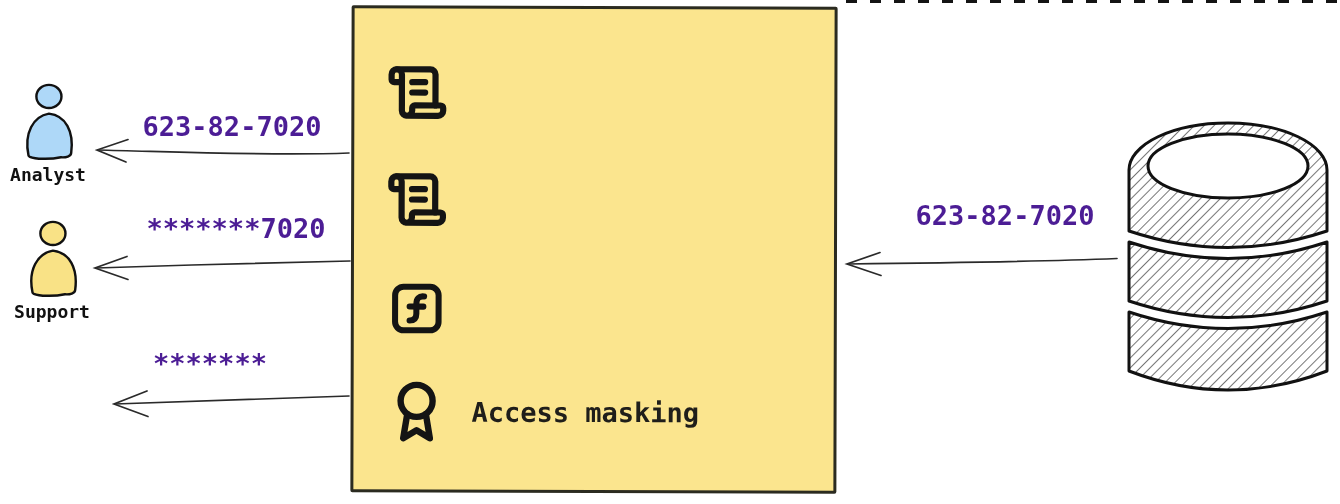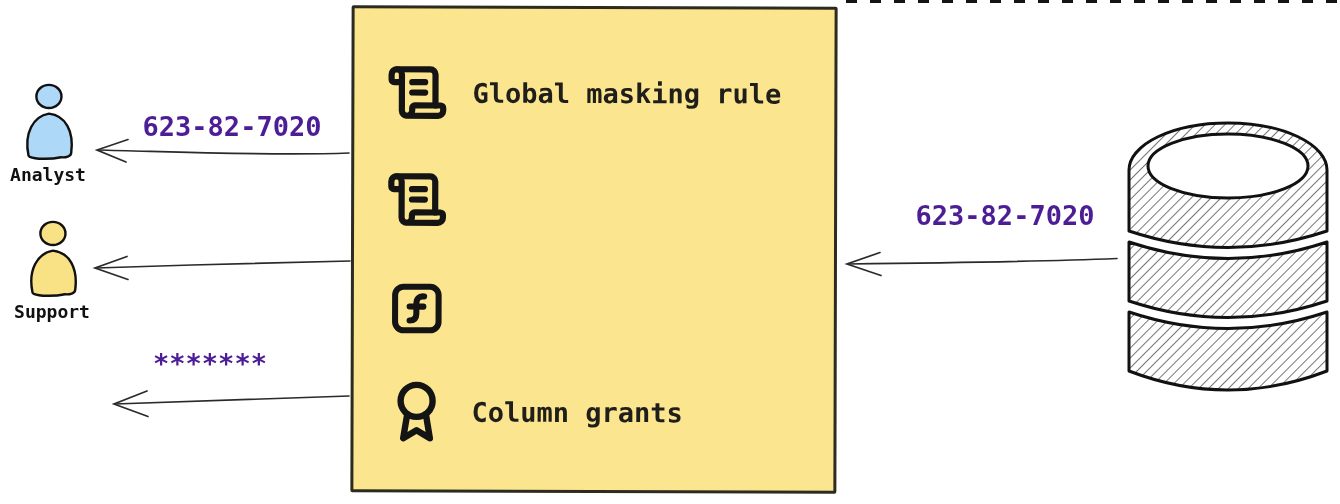--- a/index.html
+++ b/index.html
@@ -58,20 +58,21 @@
   <div class="person" style="left:-3px; top:220px;">
     <svg width="58" height="78" viewBox="0 0 62 84">
       <path d="M10 78 C5 54 15 36 32 33 C50 35 59 52 56 75 C56 79 50 80.5 45 80 C33 82.5 17 82 11.5 79.5 C10.5 79 10 78.5 10 78 Z" stroke="#111" stroke-width="2.6" stroke-linejoin="round" fill="#F9E286"></path>
       <ellipse cx="32" cy="14.5" rx="13.5" ry="12.5" stroke="#111" stroke-width="2.6" fill="#F9E286"></ellipse>
     </svg>
     <div class="person-label">Support</div>
   </div>
 
 
   <div class="flow-value" style="left:232px; top:111px;">623-82-7020</div>
+  <div class="flow-value" style="left:236px; top:213px;">*******7020</div>
   <div class="flow-value" style="left:210px; top:348px;">*******</div>
   <div class="flow-value" style="left:1005px; top:200px;">623-82-7020</div>
 
   <svg class="overlay" width="1340" height="504" viewBox="0 0 1340 504">
     <g stroke="#2a2a2a" stroke-width="1.7" fill="none" stroke-linecap="round">
       <g>
         <path d="M349 153 C270 156 180 152 98 150"></path>
         <path d="M128 139.5 L97 150 L126 162"></path>
       </g>
       <g>
@@ -93,21 +94,20 @@
 
     <div class="mask-row" style="top:47px;">
       <span class="mask-icon">
         <svg width="62" height="62" viewBox="0 0 24 24" fill="none" stroke="#141414" stroke-width="2.4" stroke-linecap="round" stroke-linejoin="round">
           <path d="M15 12h-5"></path>
             <path d="M15 8h-5"></path>
             <path d="M19 17V5a2 2 0 0 0-2-2H4"></path>
           <path d="M8 21h12a2 2 0 0 0 2-2v-1a1 1 0 0 0-1-1H11a1 1 0 0 0-1 1v1a2 2 0 1 1-4 0V5a2 2 0 1 0-4 0v2a1 1 0 0 0 1 1h3"></path>
         </svg>
       </span>
-      <span class="mask-label">Global masking rule</span>
     </div>
 
     <div class="mask-row" style="top:154px;">
       <span class="mask-icon">
         <svg width="62" height="62" viewBox="0 0 24 24" fill="none" stroke="#141414" stroke-width="2.4" stroke-linecap="round" stroke-linejoin="round">
           <path d="M15 12h-5"></path>
             <path d="M15 8h-5"></path>
             <path d="M19 17V5a2 2 0 0 0-2-2H4"></path>
           <path d="M8 21h12a2 2 0 0 0 2-2v-1a1 1 0 0 0-1-1H11a1 1 0 0 0-1 1v1a2 2 0 1 1-4 0V5a2 2 0 1 0-4 0v2a1 1 0 0 0 1 1h3"></path>
         </svg>
@@ -124,21 +124,21 @@
       </span>
     </div>
 
     <div class="mask-row" style="top:366px;">
       <span class="mask-icon">
         <svg width="64" height="64" viewBox="0 0 24 24" fill="none" stroke="#141414" stroke-width="2.4" stroke-linecap="round" stroke-linejoin="round">
           <circle cx="12" cy="8" r="6"></circle>
           <path d="M15.477 12.89 17 22l-5-3-5 3 1.523-9.11"></path>
         </svg>
       </span>
-      <span class="mask-label">Column grants</span>
+      <span class="mask-label">Access masking</span>
     </div>
   </div>
 
   <div class="db-wrap">
     <svg width="212" height="286" viewBox="0 0 212 286">
       <defs>
         <pattern id="hatch" width="7" height="7" patternUnits="userSpaceOnUse" patternTransform="rotate(45)">
           <line x1="0" y1="0" x2="0" y2="7" stroke="#3c3c3c" stroke-width="1.4"></line>
         </pattern>
       </defs>

